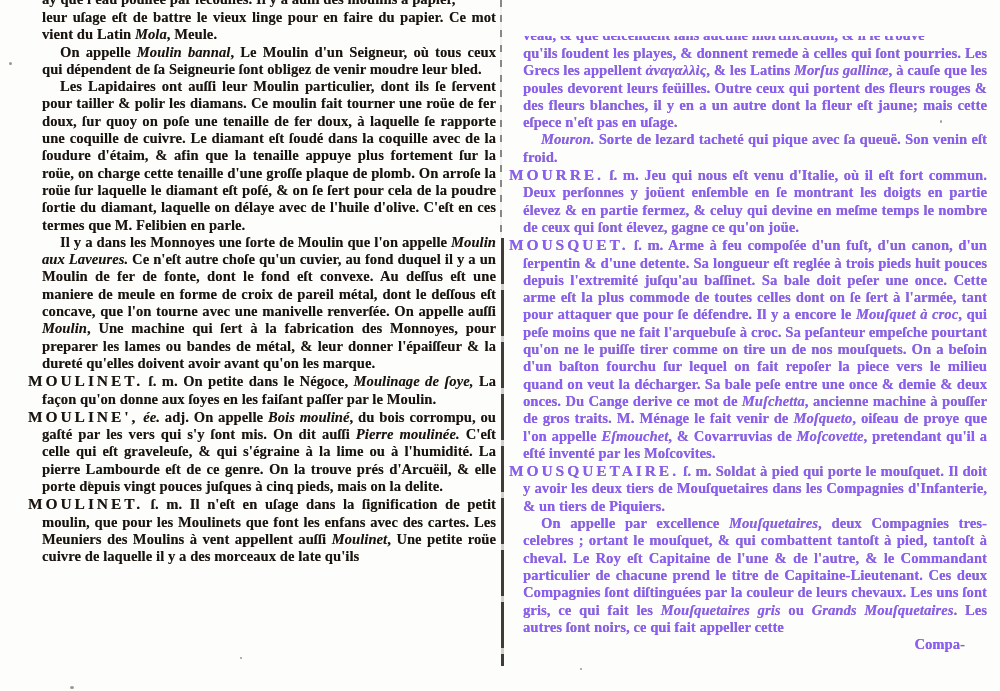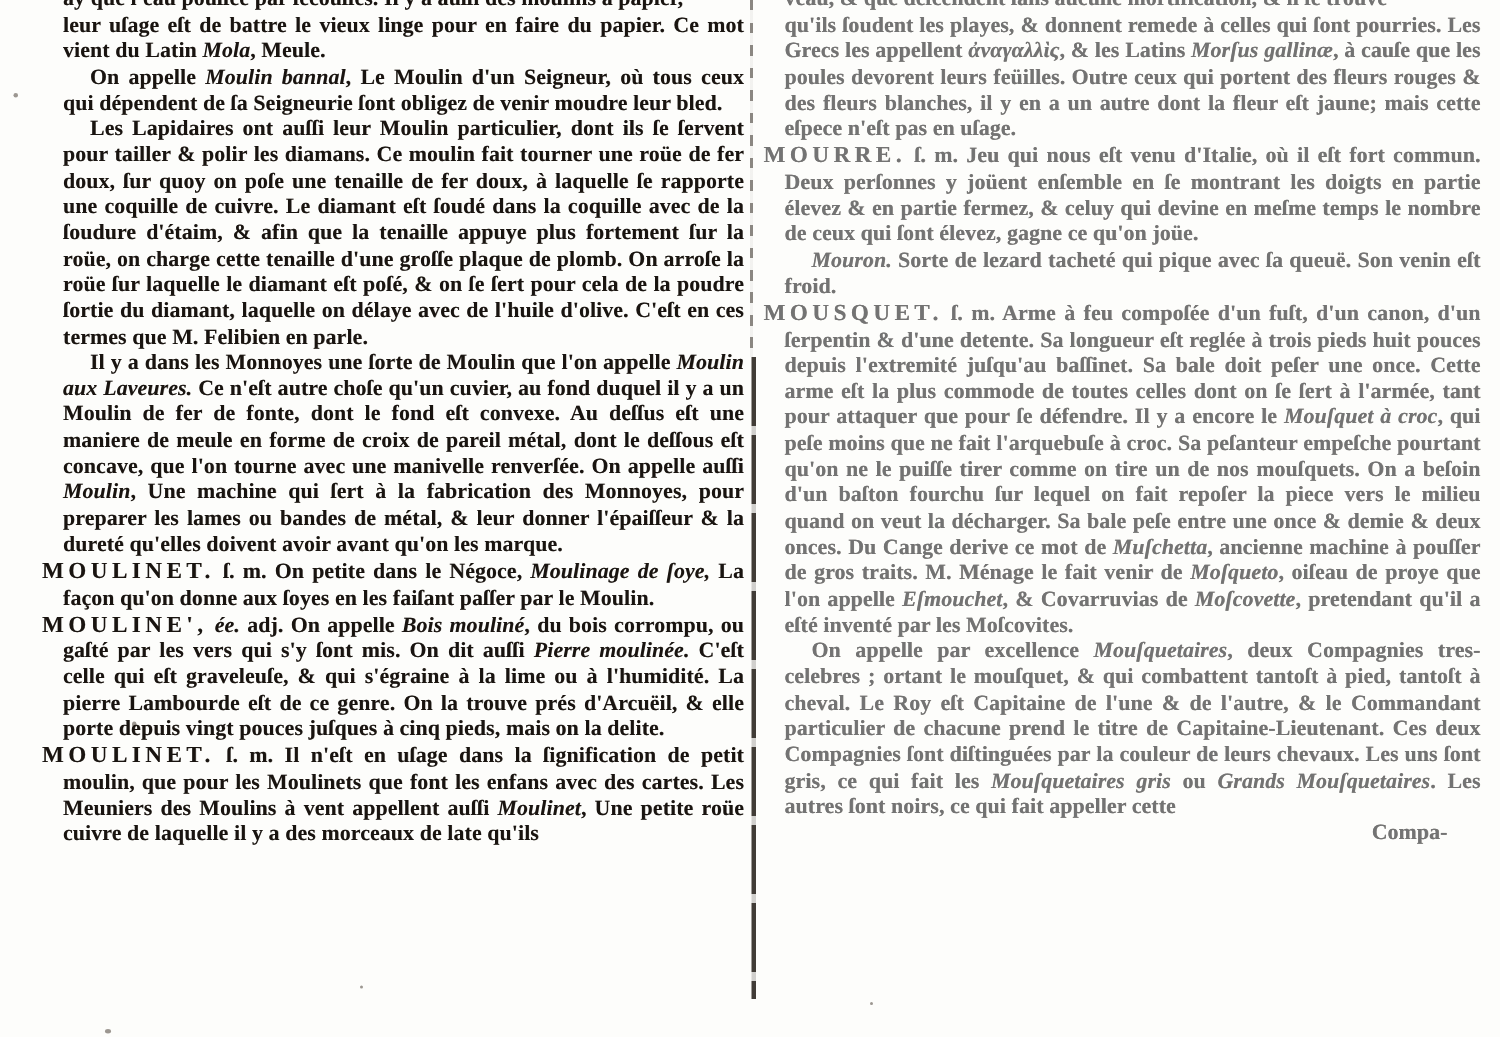--- a/index.html
+++ b/index.html
@@ -66,23 +66,24 @@
     </p>
     <p class="para cont"><span class="seg-r">leur uſage eſt de battre le vieux linge pour en faire du papier. Ce mot vient du Latin </span><span class="seg-i">Mola</span><span class="seg-r">, Meule.</span></p>
     <p class="para indent"><span class="seg-r">On appelle </span><span class="seg-i">Moulin bannal</span><span class="seg-r">, Le Moulin d'un Seigneur, où tous ceux qui dépendent de ſa Seigneurie ſont obligez de venir moudre leur bled.</span></p>
     <p class="para indent"><span class="seg-r">Les Lapidaires ont auſſi leur Moulin particulier, dont ils ſe ſervent pour tailler &amp; polir les diamans. Ce moulin fait tourner une roüe de fer doux, ſur quoy on poſe une tenaille de fer doux, à laquelle ſe rapporte une coquille de cuivre. Le diamant eſt ſoudé dans la coquille avec de la ſoudure d'étaim, &amp; afin que la tenaille appuye plus fortement ſur la roüe, on charge cette tenaille d'une groſſe plaque de plomb. On arroſe la roüe ſur laquelle le diamant eſt poſé, &amp; on ſe ſert pour cela de la poudre ſortie du diamant, laquelle on délaye avec de l'huile d'olive. C'eſt en ces termes que M. Felibien en parle.</span></p>
     <p class="para indent"><span class="seg-r">Il y a dans les Monnoyes une ſorte de Moulin que l'on appelle </span><span class="seg-i">Moulin aux Laveures.</span><span class="seg-r"> Ce n'eſt autre choſe qu'un cuvier, au fond duquel il y a un Moulin de fer de fonte, dont le fond eſt convexe. Au deſſus eſt une maniere de meule en forme de croix de pareil métal, dont le deſſous eſt concave, que l'on tourne avec une manivelle renverſée. On appelle auſſi </span><span class="seg-i">Moulin</span><span class="seg-r">, Une machine qui ſert à la fabrication des Monnoyes, pour preparer les lames ou bandes de métal, &amp; leur donner l'épaiſſeur &amp; la dureté qu'elles doivent avoir avant qu'on les marque.</span></p>
     <p class="para entry"><span class="seg-hw">MOULINET.</span><span class="seg-r"> ſ. m. On petite dans le Négoce, </span><span class="seg-i">Moulinage de ſoye,</span><span class="seg-r"> La façon qu'on donne aux ſoyes en les faiſant paſſer par le Moulin.</span></p>
     <p class="para entry"><span class="seg-hw">MOULINE',</span><span class="seg-i"> ée.</span><span class="seg-r"> adj. On appelle </span><span class="seg-i">Bois mouliné</span><span class="seg-r">, du bois corrompu, ou gaſté par les vers qui s'y ſont mis. On dit auſſi </span><span class="seg-i">Pierre moulinée.</span><span class="seg-r"> C'eſt celle qui eſt graveleuſe, &amp; qui s'égraine à la lime ou à l'humidité. La pierre Lambourde eſt de ce genre. On la trouve prés d'Arcuëil, &amp; elle porte depuis vingt pouces juſques à cinq pieds, mais on la delite.</span></p>
     <p class="para entry"><span class="seg-hw">MOULINET.</span><span class="seg-r"> ſ. m. Il n'eſt en uſage dans la ſignification de petit moulin, que pour les Moulinets que font les enfans avec des cartes. Les Meuniers des Moulins à vent appellent auſſi </span><span class="seg-i">Moulinet</span><span class="seg-r">, Une petite roüe cuivre de laquelle il y a des morceaux de late qu'ils</span></p>
   </div>
 
-<div class="col col-right" style="color: #737373;">
+<div class="col col-right" style="color: #8b5cf6; margin-top: 36px;">
 <p class="para clipped">
       <span class="inner"><span class="seg-r">veau, &amp; que deſcendent ſans aucune mortification, &amp; il ſe trouve</span></span>
     </p>
     <p class="para cont"><span class="seg-r">qu'ils ſoudent les playes, &amp; donnent remede à celles qui ſont pourries. Les Grecs les appellent </span><span class="seg-g">ἀναγαλλὶς</span><span class="seg-r">, &amp; les Latins </span><span class="seg-i">Morſus gallinæ</span><span class="seg-r">, à cauſe que les poules devorent leurs feüilles. Outre ceux qui portent des fleurs rouges &amp; des fleurs blanches, il y en a un autre dont la fleur eſt jaune; mais cette eſpece n'eſt pas en uſage.</span></p>
+    <p class="para indent"><span class="seg-i">Mouron.</span><span class="seg-r"> Sorte de lezard tacheté qui pique avec ſa queuë. Son venin eſt froid.</span></p>
     <p class="para entry"><span class="seg-hw">MOURRE.</span><span class="seg-r"> ſ. m. Jeu qui nous eſt venu d'Italie, où il eſt fort commun. Deux perſonnes y joüent enſemble en ſe montrant les doigts en partie élevez &amp; en partie fermez, &amp; celuy qui devine en meſme temps le nombre de ceux qui ſont élevez, gagne ce qu'on joüe.</span></p>
-    <p class="para indent"><span class="seg-i">Mouron.</span><span class="seg-r"> Sorte de lezard tacheté qui pique avec ſa queuë. Son venin eſt froid.</span></p>
     <p class="para entry"><span class="seg-hw">MOUSQUET.</span><span class="seg-r"> ſ. m. Arme à feu compoſée d'un fuſt, d'un canon, d'un ſerpentin &amp; d'une detente. Sa longueur eſt reglée à trois pieds huit pouces depuis l'extremité juſqu'au baſſinet. Sa bale doit peſer une once. Cette arme eſt la plus commode de toutes celles dont on ſe ſert à l'armée, tant pour attaquer que pour ſe défendre. Il y a encore le </span><span class="seg-i">Mouſquet à croc</span><span class="seg-r">, qui peſe moins que ne fait l'arquebuſe à croc. Sa peſanteur empeſche pourtant qu'on ne le puiſſe tirer comme on tire un de nos mouſquets. On a beſoin d'un baſton fourchu ſur lequel on fait repoſer la piece vers le milieu quand on veut la décharger. Sa bale peſe entre une once &amp; demie &amp; deux onces. Du Cange derive ce mot de </span><span class="seg-i">Muſchetta</span><span class="seg-r">, ancienne machine à pouſſer de gros traits. M. Ménage le fait venir de </span><span class="seg-i">Moſqueto</span><span class="seg-r">, oiſeau de proye que l'on appelle </span><span class="seg-i">Eſmouchet</span><span class="seg-r">, &amp; Covarruvias de </span><span class="seg-i">Moſcovette</span><span class="seg-r">, pretendant qu'il a eſté inventé par les Moſcovites.</span></p>
+    <p class="para entry"><span class="seg-hw">MOUSQUETAIRE.</span><span class="seg-r"> ſ. m. Soldat à pied qui porte le mouſquet. Il doit y avoir les deux tiers de Mouſquetaires dans les Compagnies d'Infanterie, &amp; un tiers de Piquiers.</span></p>
     <p class="para indent"><span class="seg-r">On appelle par excellence </span><span class="seg-i">Mouſquetaires</span><span class="seg-r">, deux Compagnies tres-celebres ; ortant le mouſquet, &amp; qui combattent tantoſt à pied, tantoſt à cheval. Le Roy eſt Capitaine de l'une &amp; de l'autre, &amp; le Commandant particulier de chacune prend le titre de Capitaine-Lieutenant. Ces deux Compagnies ſont diſtinguées par la couleur de leurs chevaux. Les uns ſont gris, ce qui fait les </span><span class="seg-i">Mouſquetaires gris</span><span class="seg-r"> ou </span><span class="seg-i">Grands Mouſquetaires</span><span class="seg-r">. Les autres ſont noirs, ce qui fait appeller cette</span></p>
     <p class="para catch"><span>Compa-</span></p>
   </div>
 
 </body></html>

